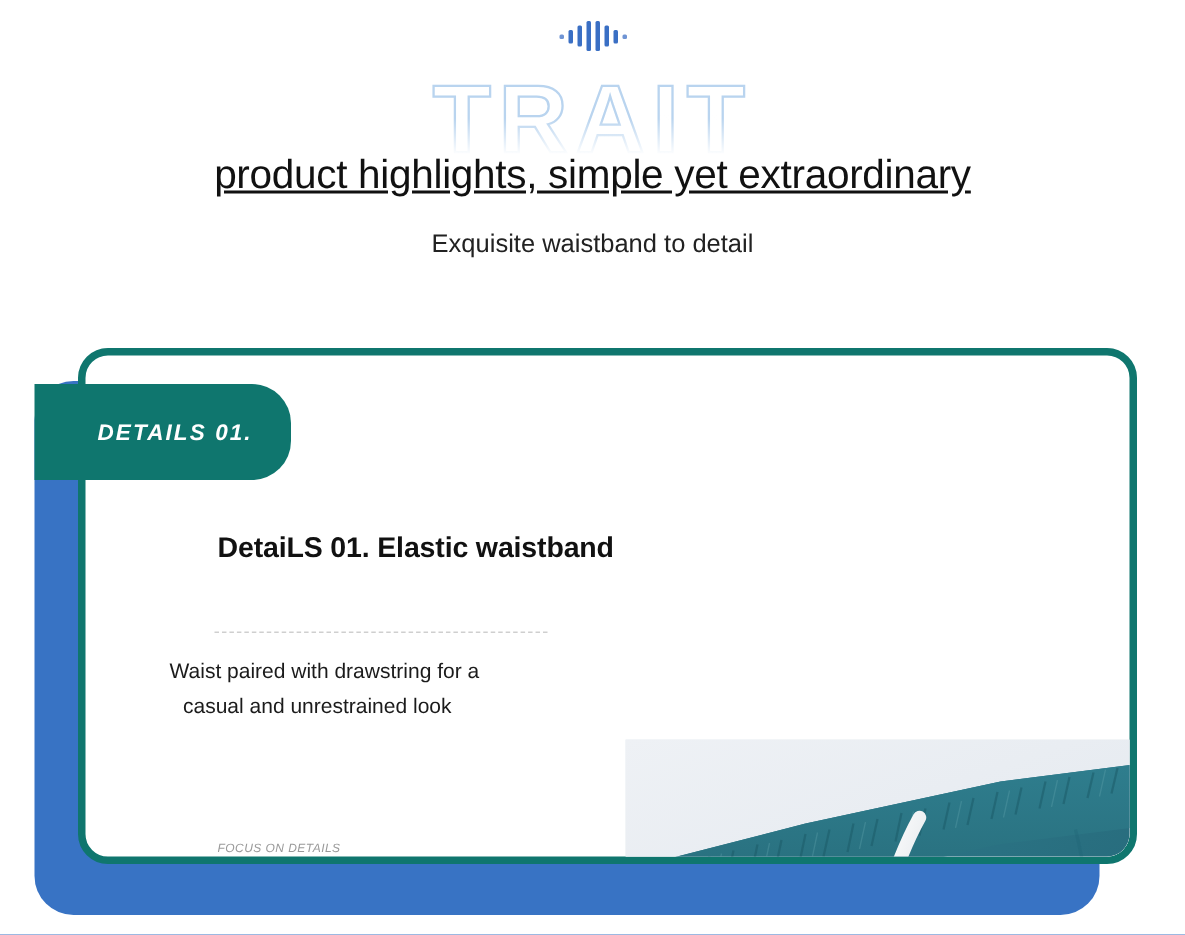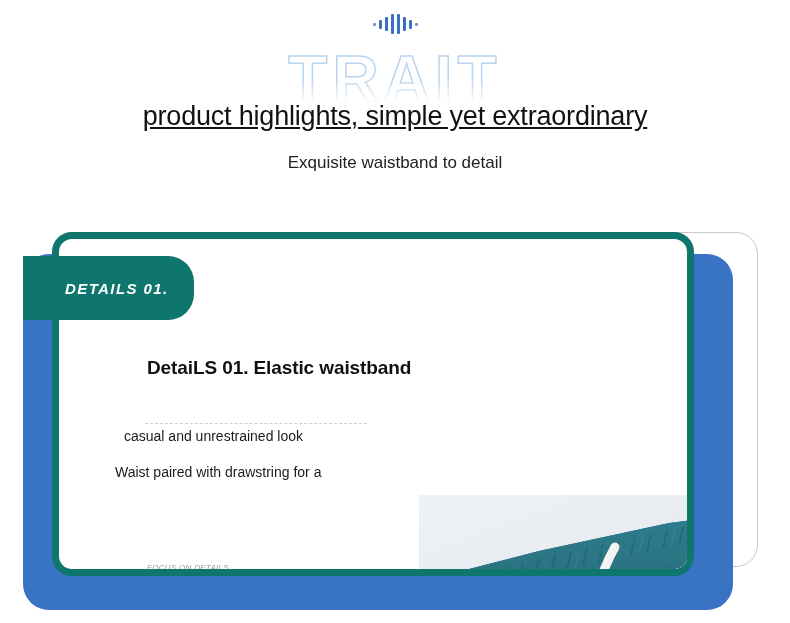--- a/index.html
+++ b/index.html
@@ -134,25 +134,25 @@
     height: 356px;
     background: #3873c4;
     border-radius: 26px;
   }
 
   
   .white-card {
     position: absolute;
     left: 52px;
     top: 32px;
-    width: 642px;
+    width: 706px;
     height: 344px;
     background: #ffffff;
     border-radius: 20px;
-    border: 7px solid #0f766e;
+    border: 5px solid #0f766e;
     box-sizing: border-box;
     overflow: hidden;
   }
 
   
   .badge {
     position: absolute;
     left: 23px;
     top: 56px;
     min-width: 160px;
@@ -256,22 +256,22 @@
   <div class="ghost-card"></div>
   <div class="blue-frame"></div>
 
   <div class="white-card">
 
     <div class="text-col">
       <div class="card-title">DetaiLS 01. Elastic waistband</div>
 
       <div class="divider"></div>
 
+      <div class="body-line l1">Waist paired with drawstring for a</div>
       <div class="body-line l2">casual and unrestrained look</div>
-      <div class="body-line l1">Waist paired with drawstring for a</div>
     </div>
 
     <div class="footnote">
       <div>FOCUS ON DETAILS</div>
       <div>AND STRIVE FOR QUALITY</div>
     </div>
 
     <div class="photo">
       <svg width="345" height="314" viewBox="0 0 345 314" xmlns="http://www.w3.org/2000/svg">
         <defs>

